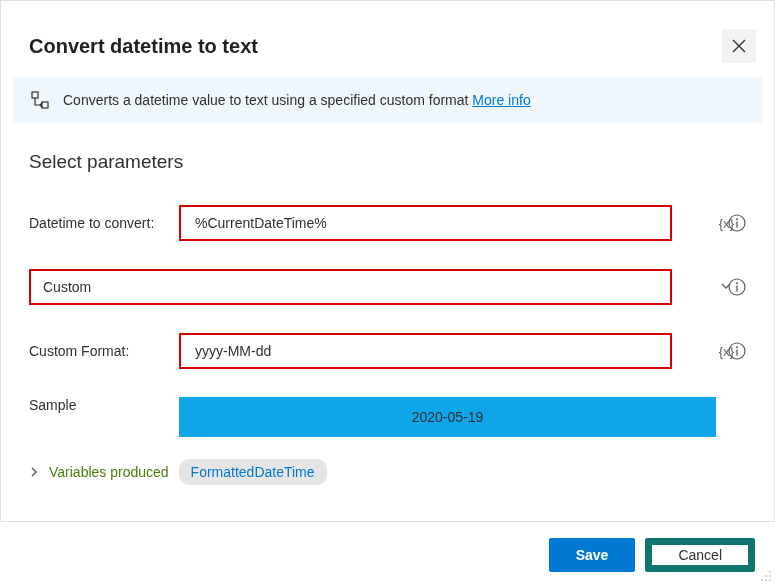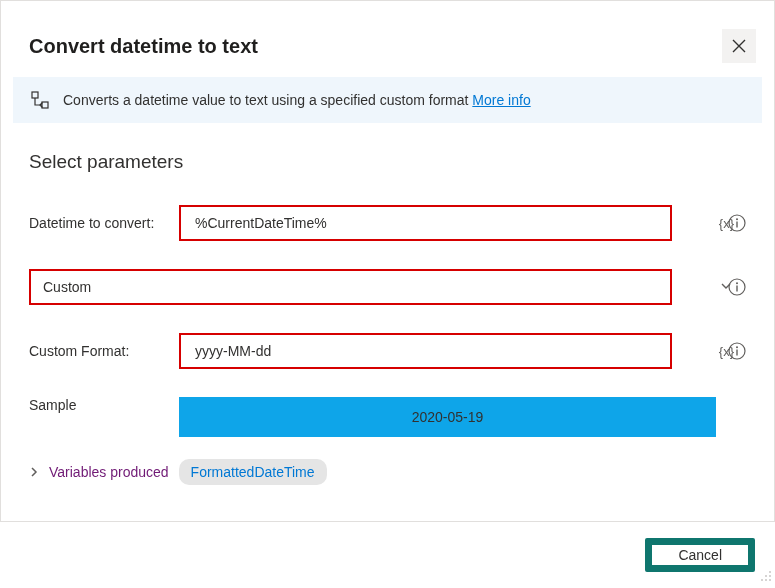--- a/index.html
+++ b/index.html
@@ -133,21 +133,21 @@
     display: flex;
     align-items: center;
     gap: 10px;
     margin-top: 22px;
   }
   .chevron-right {
     color: #605e5c;
     cursor: pointer;
   }
   .vars-label {
-    color: #701a75;
+    color: #4d7c0f;
   }
   .var-chip {
     background: #e5e5e5;
     color: #0078d4;
     padding: 5px 12px;
     border-radius: 10px;
     font-size: 14px;
     cursor: pointer;
   }
   .footer {
@@ -281,20 +281,21 @@
       <svg width="10" height="10" viewBox="0 0 10 10">
           <path d="M3 1 L7 5 L3 9" fill="none" stroke="#605e5c" stroke-width="1.5"></path>
         </svg>
     </span>
     <span class="vars-label">Variables produced</span>
     <span class="var-chip">FormattedDateTime</span>
   </div>
 </div>
 
 <div class="footer">
+  <button class="btn btn-primary">Save</button>
   <button class="btn btn-secondary">Cancel</button>
   <span class="resize-grip">
     <svg width="12" height="12" viewBox="0 0 12 12">
       <circle cx="10" cy="2" r="1" fill="#c8c6c4"></circle>
       <circle cx="6" cy="6" r="1" fill="#c8c6c4"></circle>
         <circle cx="10" cy="6" r="1" fill="#c8c6c4"></circle>
       <circle cx="2" cy="10" r="1" fill="#c8c6c4"></circle>
         <circle cx="6" cy="10" r="1" fill="#c8c6c4"></circle>
         <circle cx="10" cy="10" r="1" fill="#c8c6c4"></circle>
     </svg>

